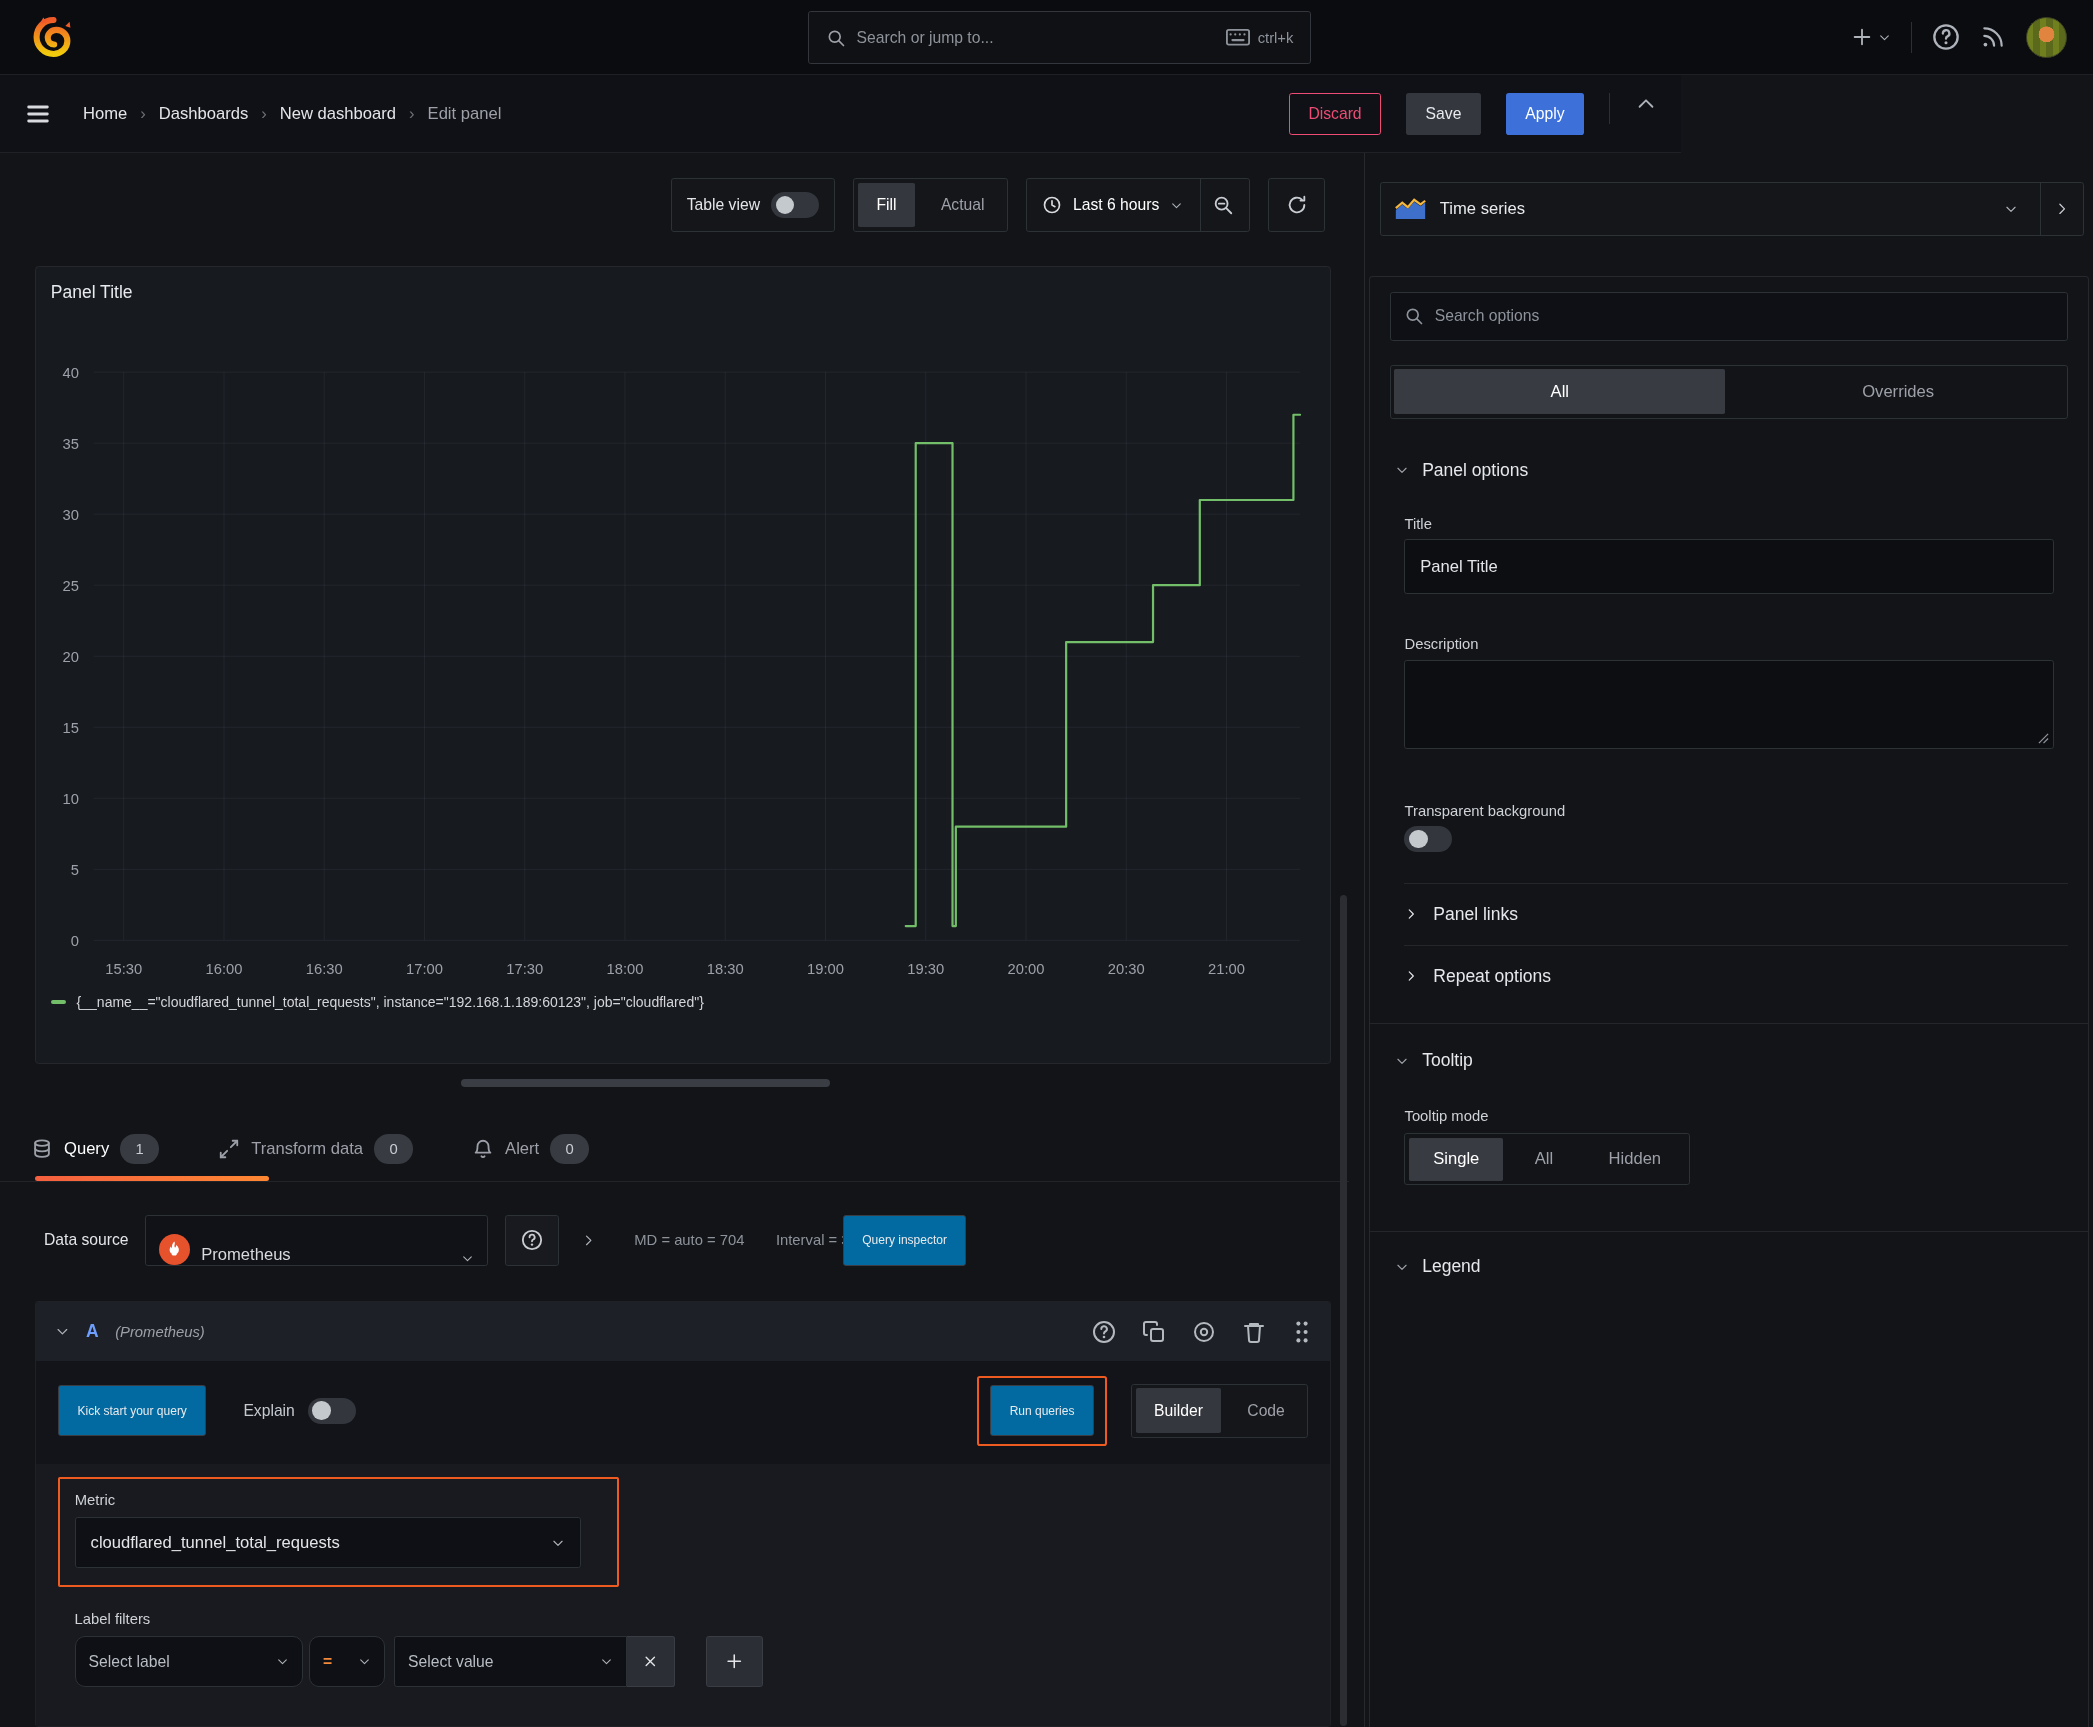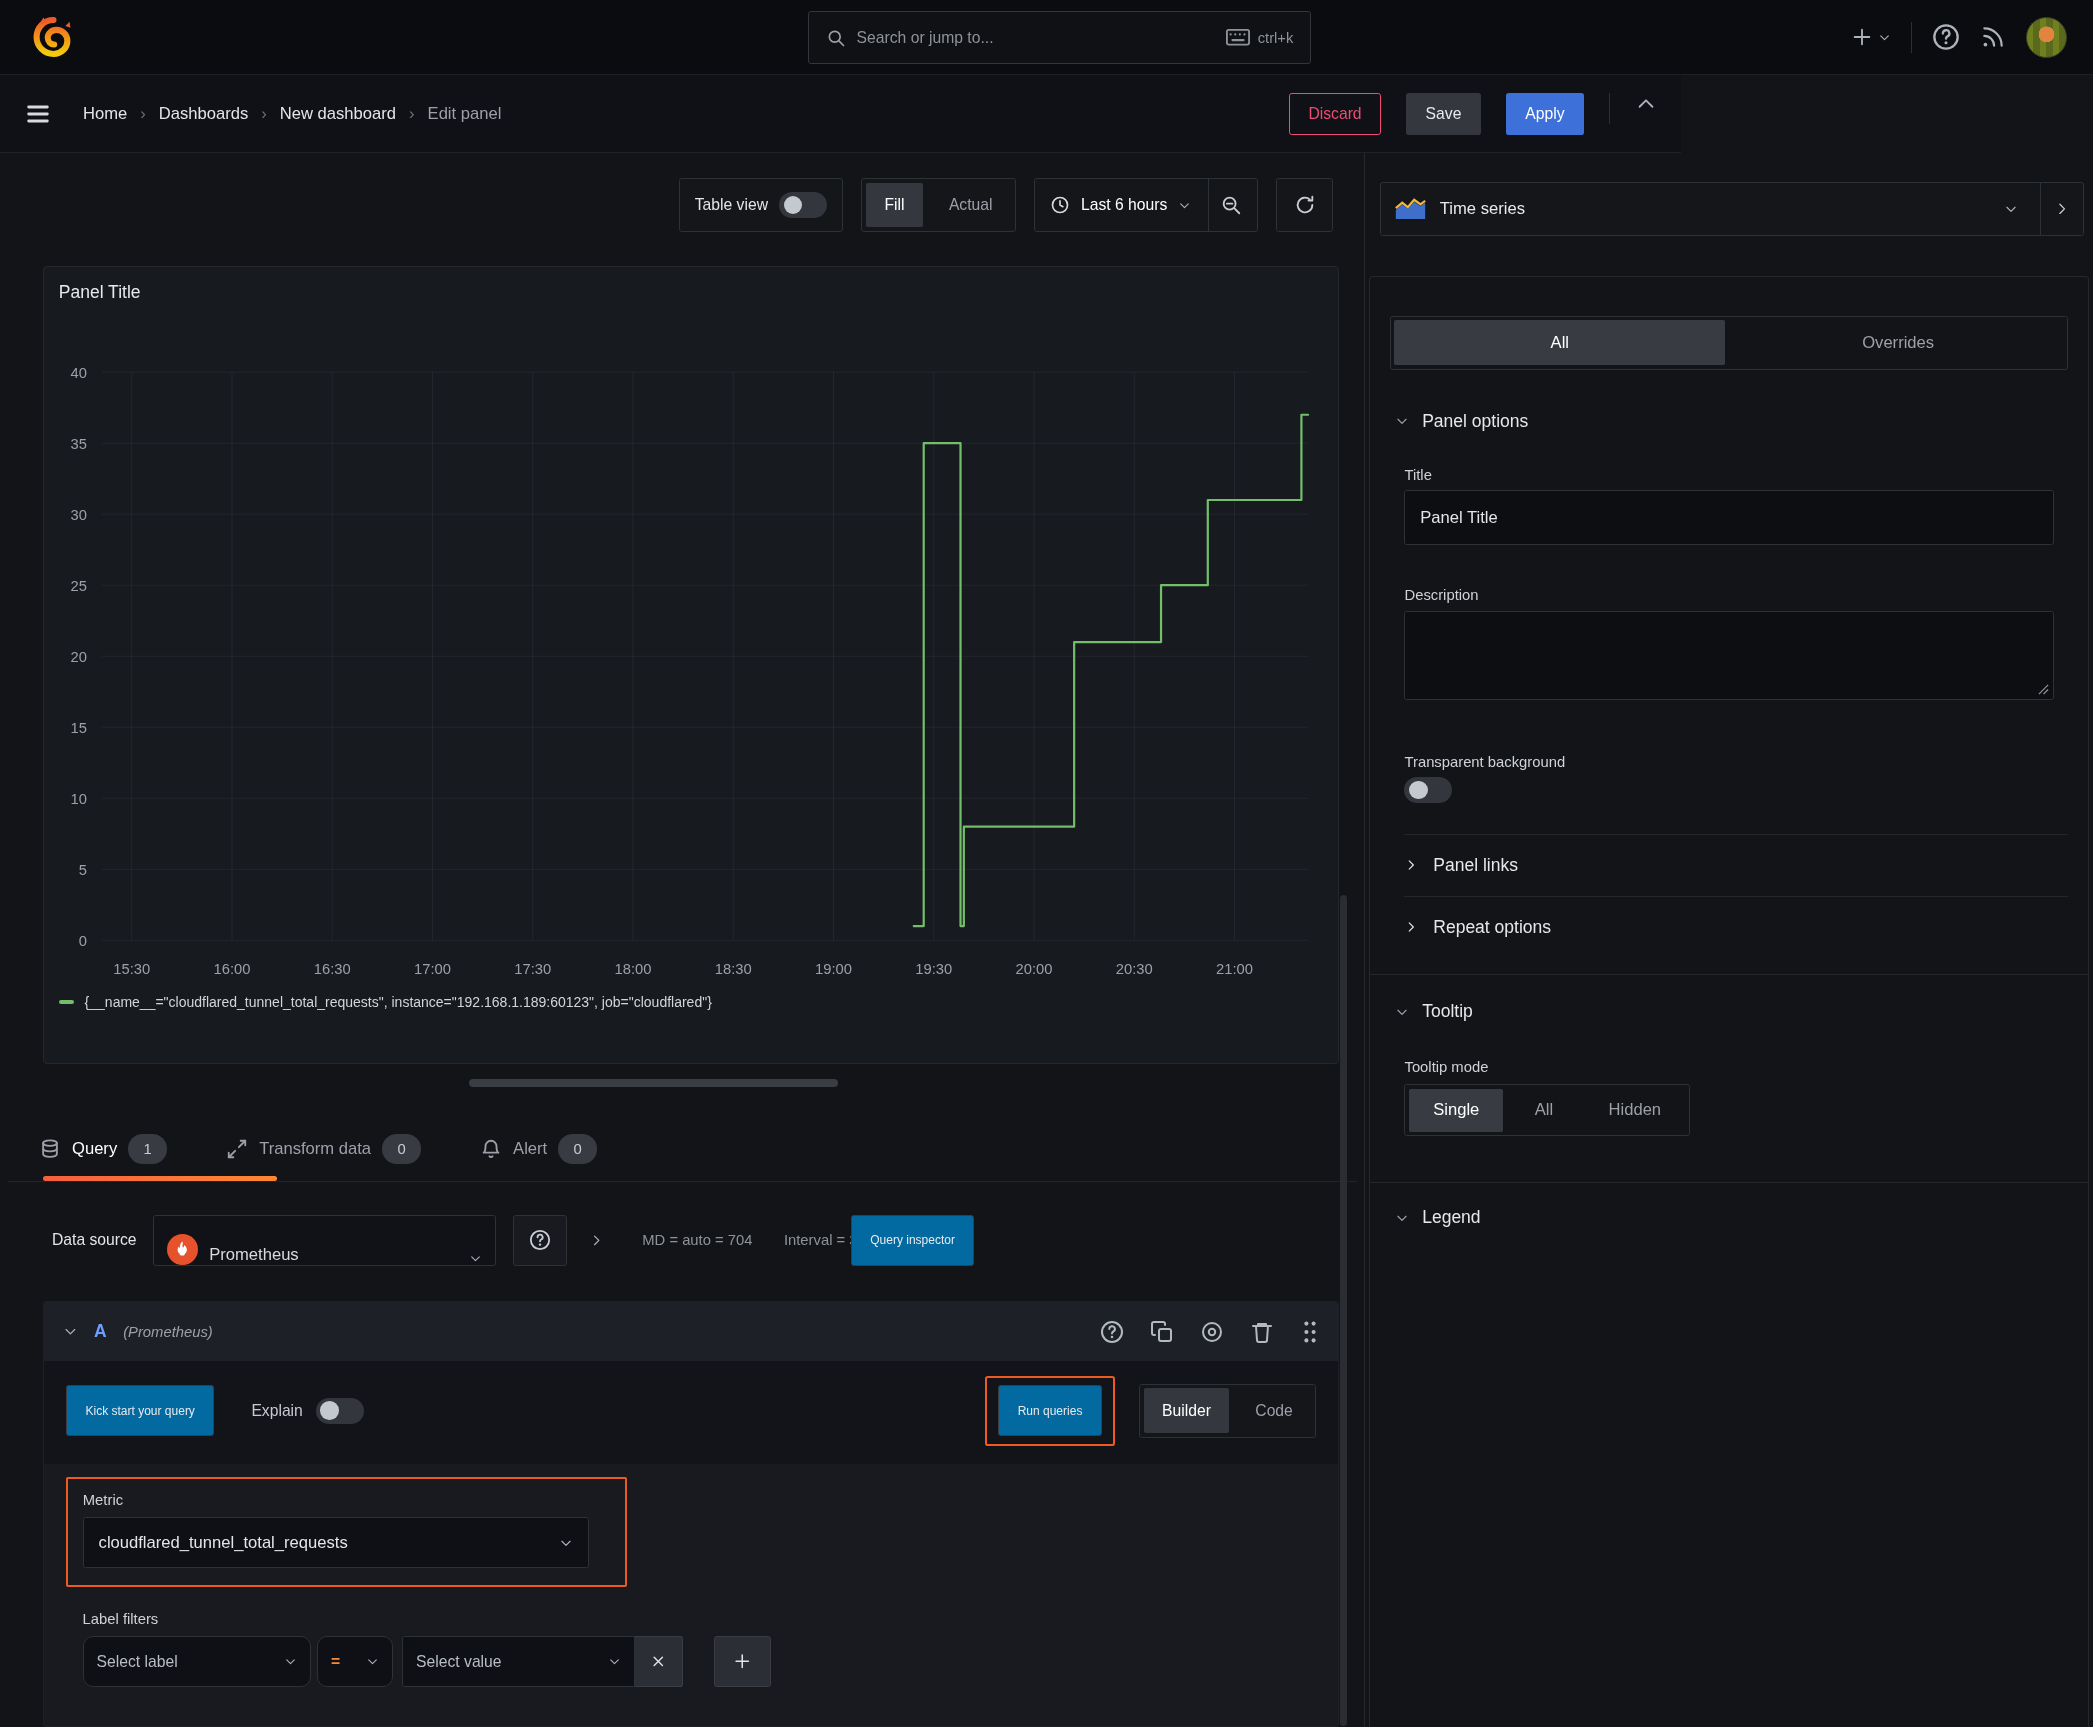--- a/index.html
+++ b/index.html
@@ -30,21 +30,21 @@
   .crumbs{display:flex;align-items:center;gap:13px;font-size:16.6px;margin-left:31px;color:#e3e5e8}
   .crumbs .sep{color:#6e7077}
   .crumbs .current{color:#9da0a8}
   .bread-actions{margin-left:auto;display:flex;align-items:flex-start;gap:25px}
   .btn{height:42px;padding:0 18.5px;border-radius:2.8px;font-size:15.7px;display:inline-flex;align-items:center;justify-content:center;border:0.9px solid transparent;cursor:pointer}
   .btn-discard{background:transparent;border-color:var(--pink);color:var(--pink)}
   .btn-save{background:#34373e;color:#e8eaed}
   .btn-apply{background:var(--blue);color:#fff}
 
   
-  .main{position:absolute;left:8px;top:152px;width:1349px;height:1575px;background:var(--page)}
+  .main{position:absolute;left:0;top:152px;width:1349px;height:1575px;background:var(--page)}
   .toolbar-row{position:absolute;top:26px;right:24px;display:flex;align-items:center;gap:18.5px;color:var(--text)}
   .ctrl{height:54px;border:0.9px solid var(--border2);border-radius:2.8px;background:#14161a;display:flex;align-items:center;padding:0 14.8px;font-size:15.7px;gap:11px}
   .seg{display:inline-flex;border:0.9px solid var(--border2);border-radius:2.8px;background:#14161a;align-items:stretch}
   .seg .opt{padding:0 18.5px;display:flex;align-items:center;color:var(--dim);font-size:15.7px;margin:3.7px;border-radius:1.8px}
   .seg .opt.active{background:var(--seg-active);color:#fff}
   .seg-h{height:54px}
   .ctrl .innerdiv{width:0.9px;height:52px;background:var(--border2);margin:0 0 0 5.5px}
   .iconbtn{width:57px;height:54px;border:0.9px solid var(--border2);border-radius:2.8px;background:#14161a;display:flex;align-items:center;justify-content:center;color:#c9cdd3}
 
   
@@ -457,20 +457,27 @@
           <path d="M5 9l7 7 7-7"></path>
         </svg>
       <div class="divr"></div>
       <svg class="ico" width="15.7" height="15.7" viewBox="0 0 24 24" style="color:#c9cdd3">
           <path d="M9 5l7 7-7 7"></path>
         </svg>
     </div>
   </div>
 
   <div class="optionspane">
+    <div class="sb-search">
+      <svg class="ico" width="20" height="20" viewBox="0 0 24 24">
+        <circle cx="10.5" cy="10.5" r="6.5"></circle>
+          <path d="M15.5 15.5 L21 21"></path>
+      </svg>
+      <span>Search options</span>
+    </div>
 
     <div class="sb-seg">
       <div class="opt active">All</div>
       <div class="opt">Overrides</div>
     </div>
 
     <div class="sechead" style="margin-top:41px">
       <svg class="ico chev" width="14" height="14" viewBox="0 0 24 24">
           <path d="M5 9l7 7 7-7"></path>
         </svg>

